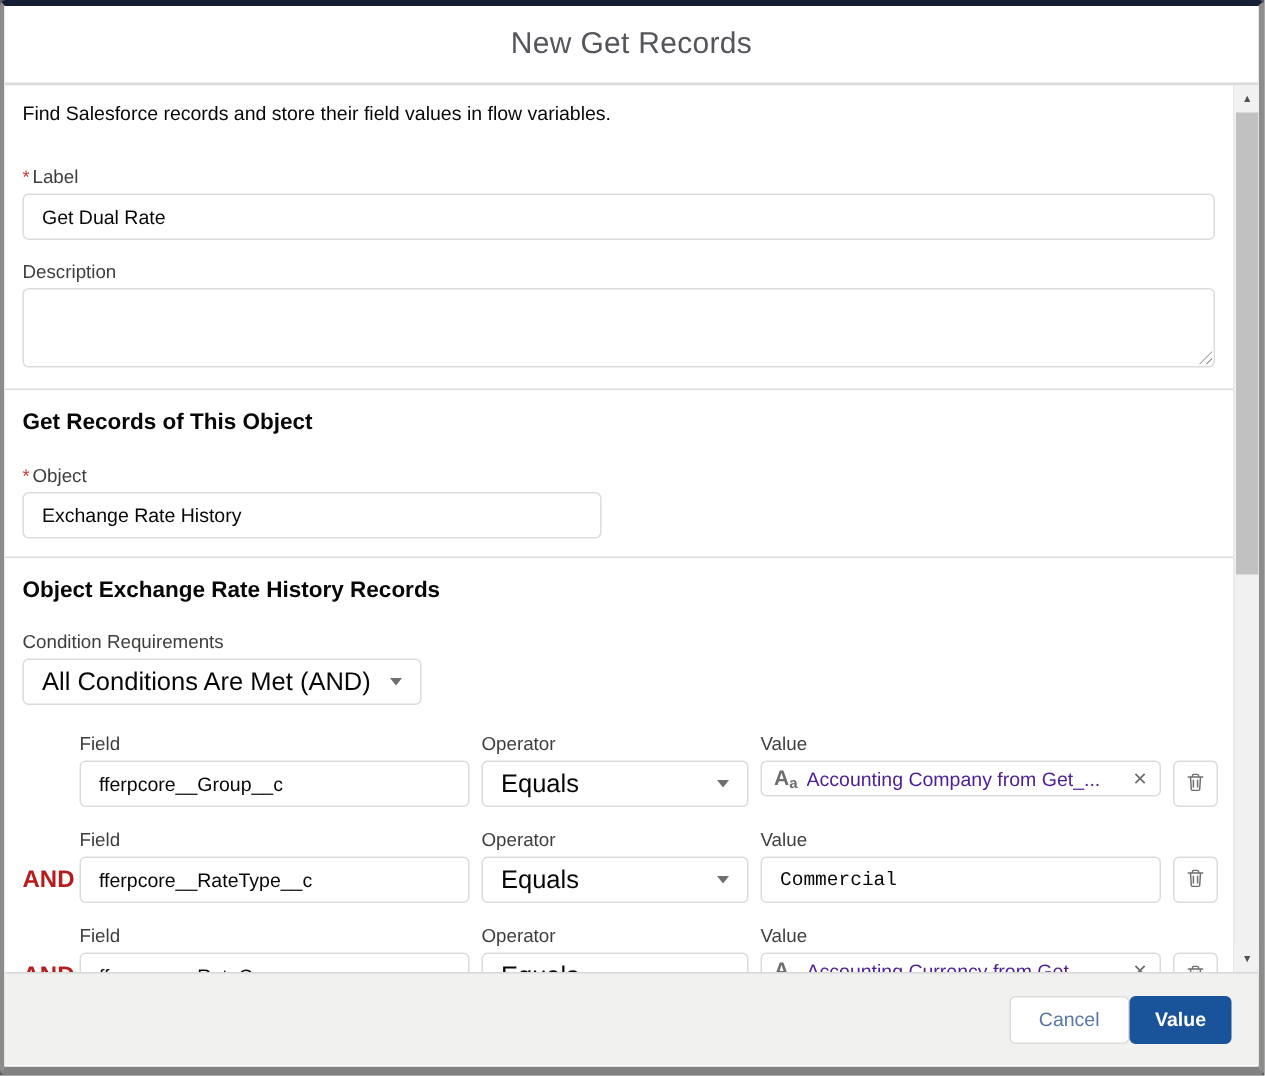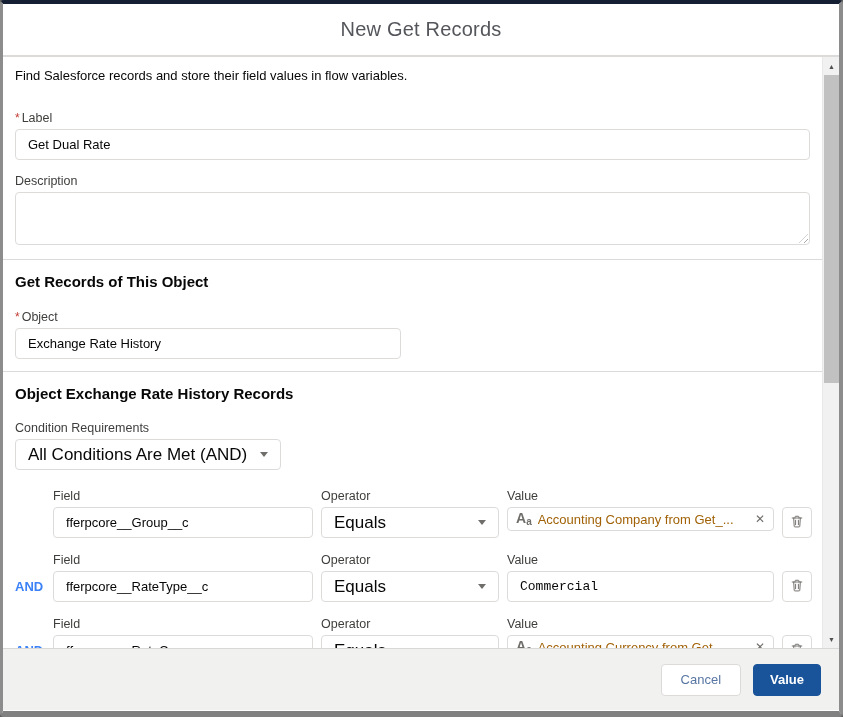--- a/index.html
+++ b/index.html
@@ -88,33 +88,33 @@
   .filter-row {
     display:grid;
     grid-template-columns:30px 260px 178px 267px 30px;
     column-gap:8px;
     margin-top:14px;
   }
   .filter-row.first { margin-top:18px; }
   .cell { display:flex; flex-direction:column; }
   .cell .field-label { margin-bottom:3px; }
   .and-cell { justify-content:flex-end; }
-  .and-label { font-size:13px; font-weight:bold; color:#3b82f6; height:31px; display:flex; align-items:center; }
+  .and-label { font-size:16px; font-weight:bold; color:#b91c1c; height:31px; display:flex; align-items:center; }
   .row-input { margin-top:0; }
   .op-combobox { margin-top:0; }
 
   .value-pill {
     height:24px; border:1px solid #dddbda; border-radius:4px;
     display:flex; align-items:center; padding:0 8px; background:#fff;
     overflow:hidden;
   }
   .aa-icon { flex:0 0 auto; color:#706e6b; font-weight:bold; font-size:14px; line-height:1; margin-right:6px; }
   .aa-icon .aa-sub { font-size:10px; vertical-align:-2px; }
   .pill-text {
-    flex:1 1 auto; min-width:0; font-size:13px; color:#a16207;
+    flex:1 1 auto; min-width:0; font-size:13px; color:#4c1d95;
     white-space:nowrap; overflow:hidden; text-overflow:clip;
   }
   .pill-close { flex:0 0 auto; color:#706e6b; font-size:12px; margin-left:6px; cursor:pointer; }
 
   .value-text { height:31px; border:1px solid #dddbda; border-radius:4px; display:flex; align-items:center; padding:0 12px; font-size:13px; color:#080707; background:#fff;font-family:Liberation Mono, monospace; }
 
   .trash-cell { justify-content:flex-end; }
   .trash-btn {
     width:30px; height:31px; border:1px solid #dddbda; border-radius:4px;
     background:#fff; display:flex; align-items:center; justify-content:center;
@@ -133,21 +133,21 @@
   }
   .scroll-arrow.up { top:0; }
   .scroll-arrow.down { bottom:0; }
   .scroll-thumb { position:absolute; left:1px; top:18px; width:15px; height:308px; background:#c1c1c1; cursor:grab; }
 
   
   .modal-footer {
     height:62px; flex:0 0 62px;
     background:#f1f1f0; border-top:1px solid #d8d8d8;
     display:flex; align-items:center; justify-content:flex-end;
-    gap:12px; padding-right:18px;
+    padding-right:18px;
   }
   .btn { height:32px; border-radius:4px; font-size:13px; font-family:"Liberation Sans", sans-serif; cursor:pointer; }
   .btn-neutral { background:#fff; border:1px solid #dddbda; color:#5876a3; padding:0 19px; }
   .btn-brand { background:#19549b; border:1px solid #19549b; color:#fff; font-weight:bold; padding:0 16px; }
 </style>
 </head>
 <body>
 
 <div class="screen">
 

